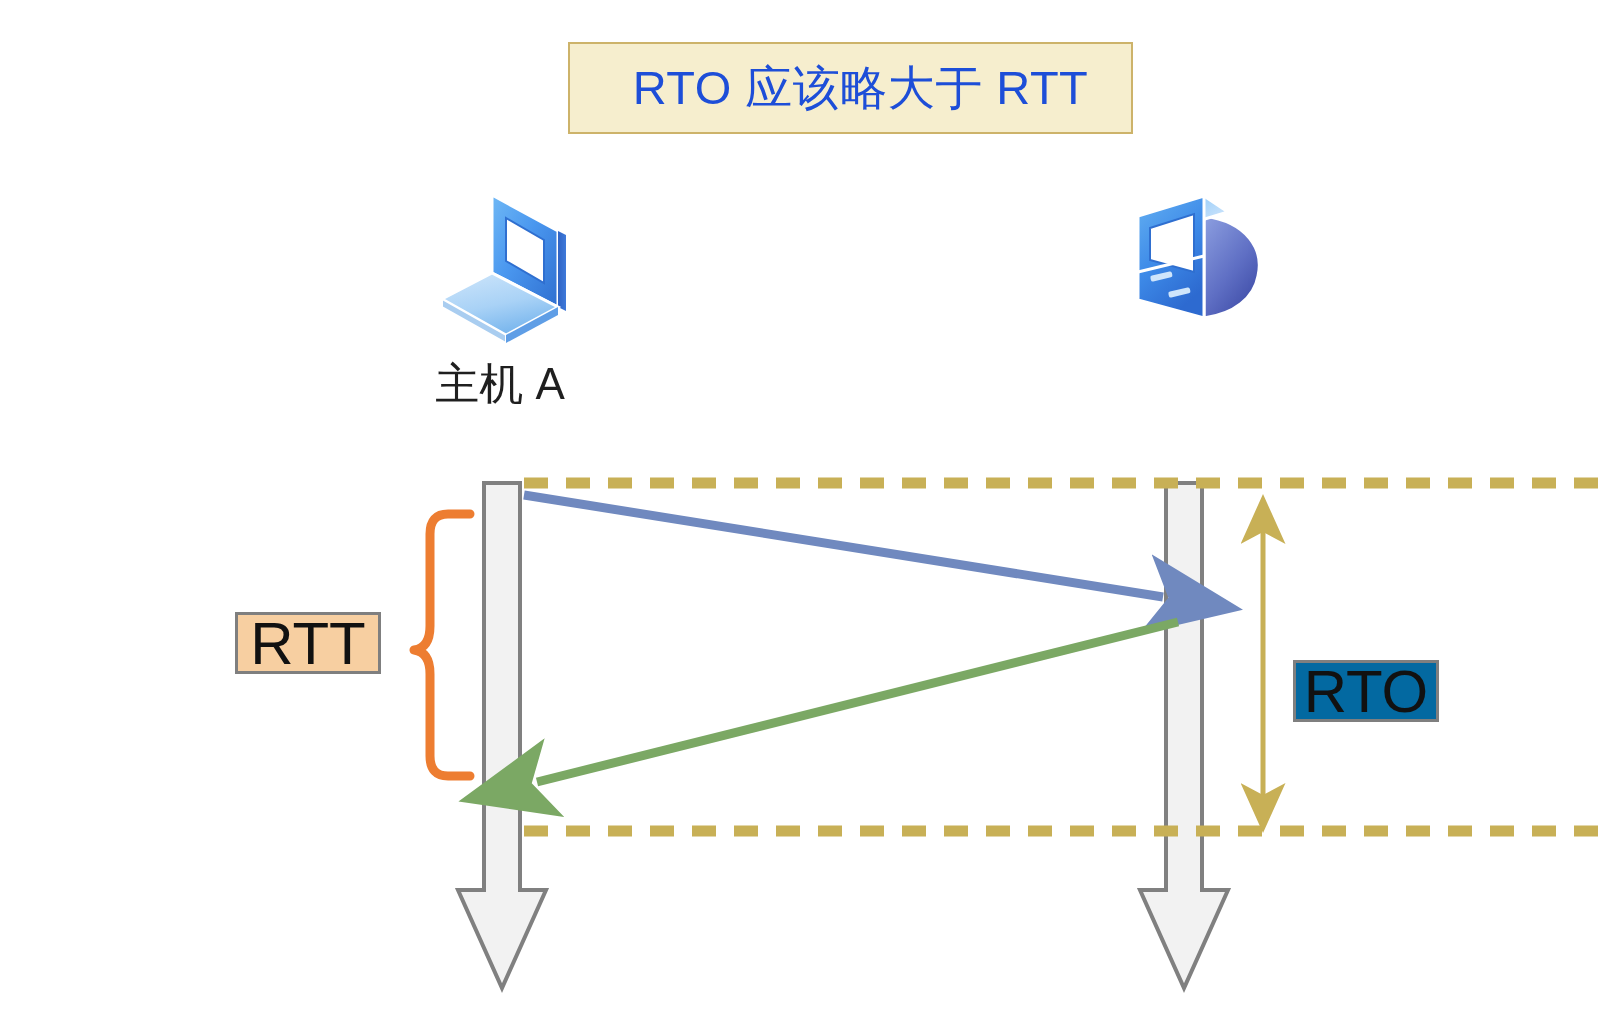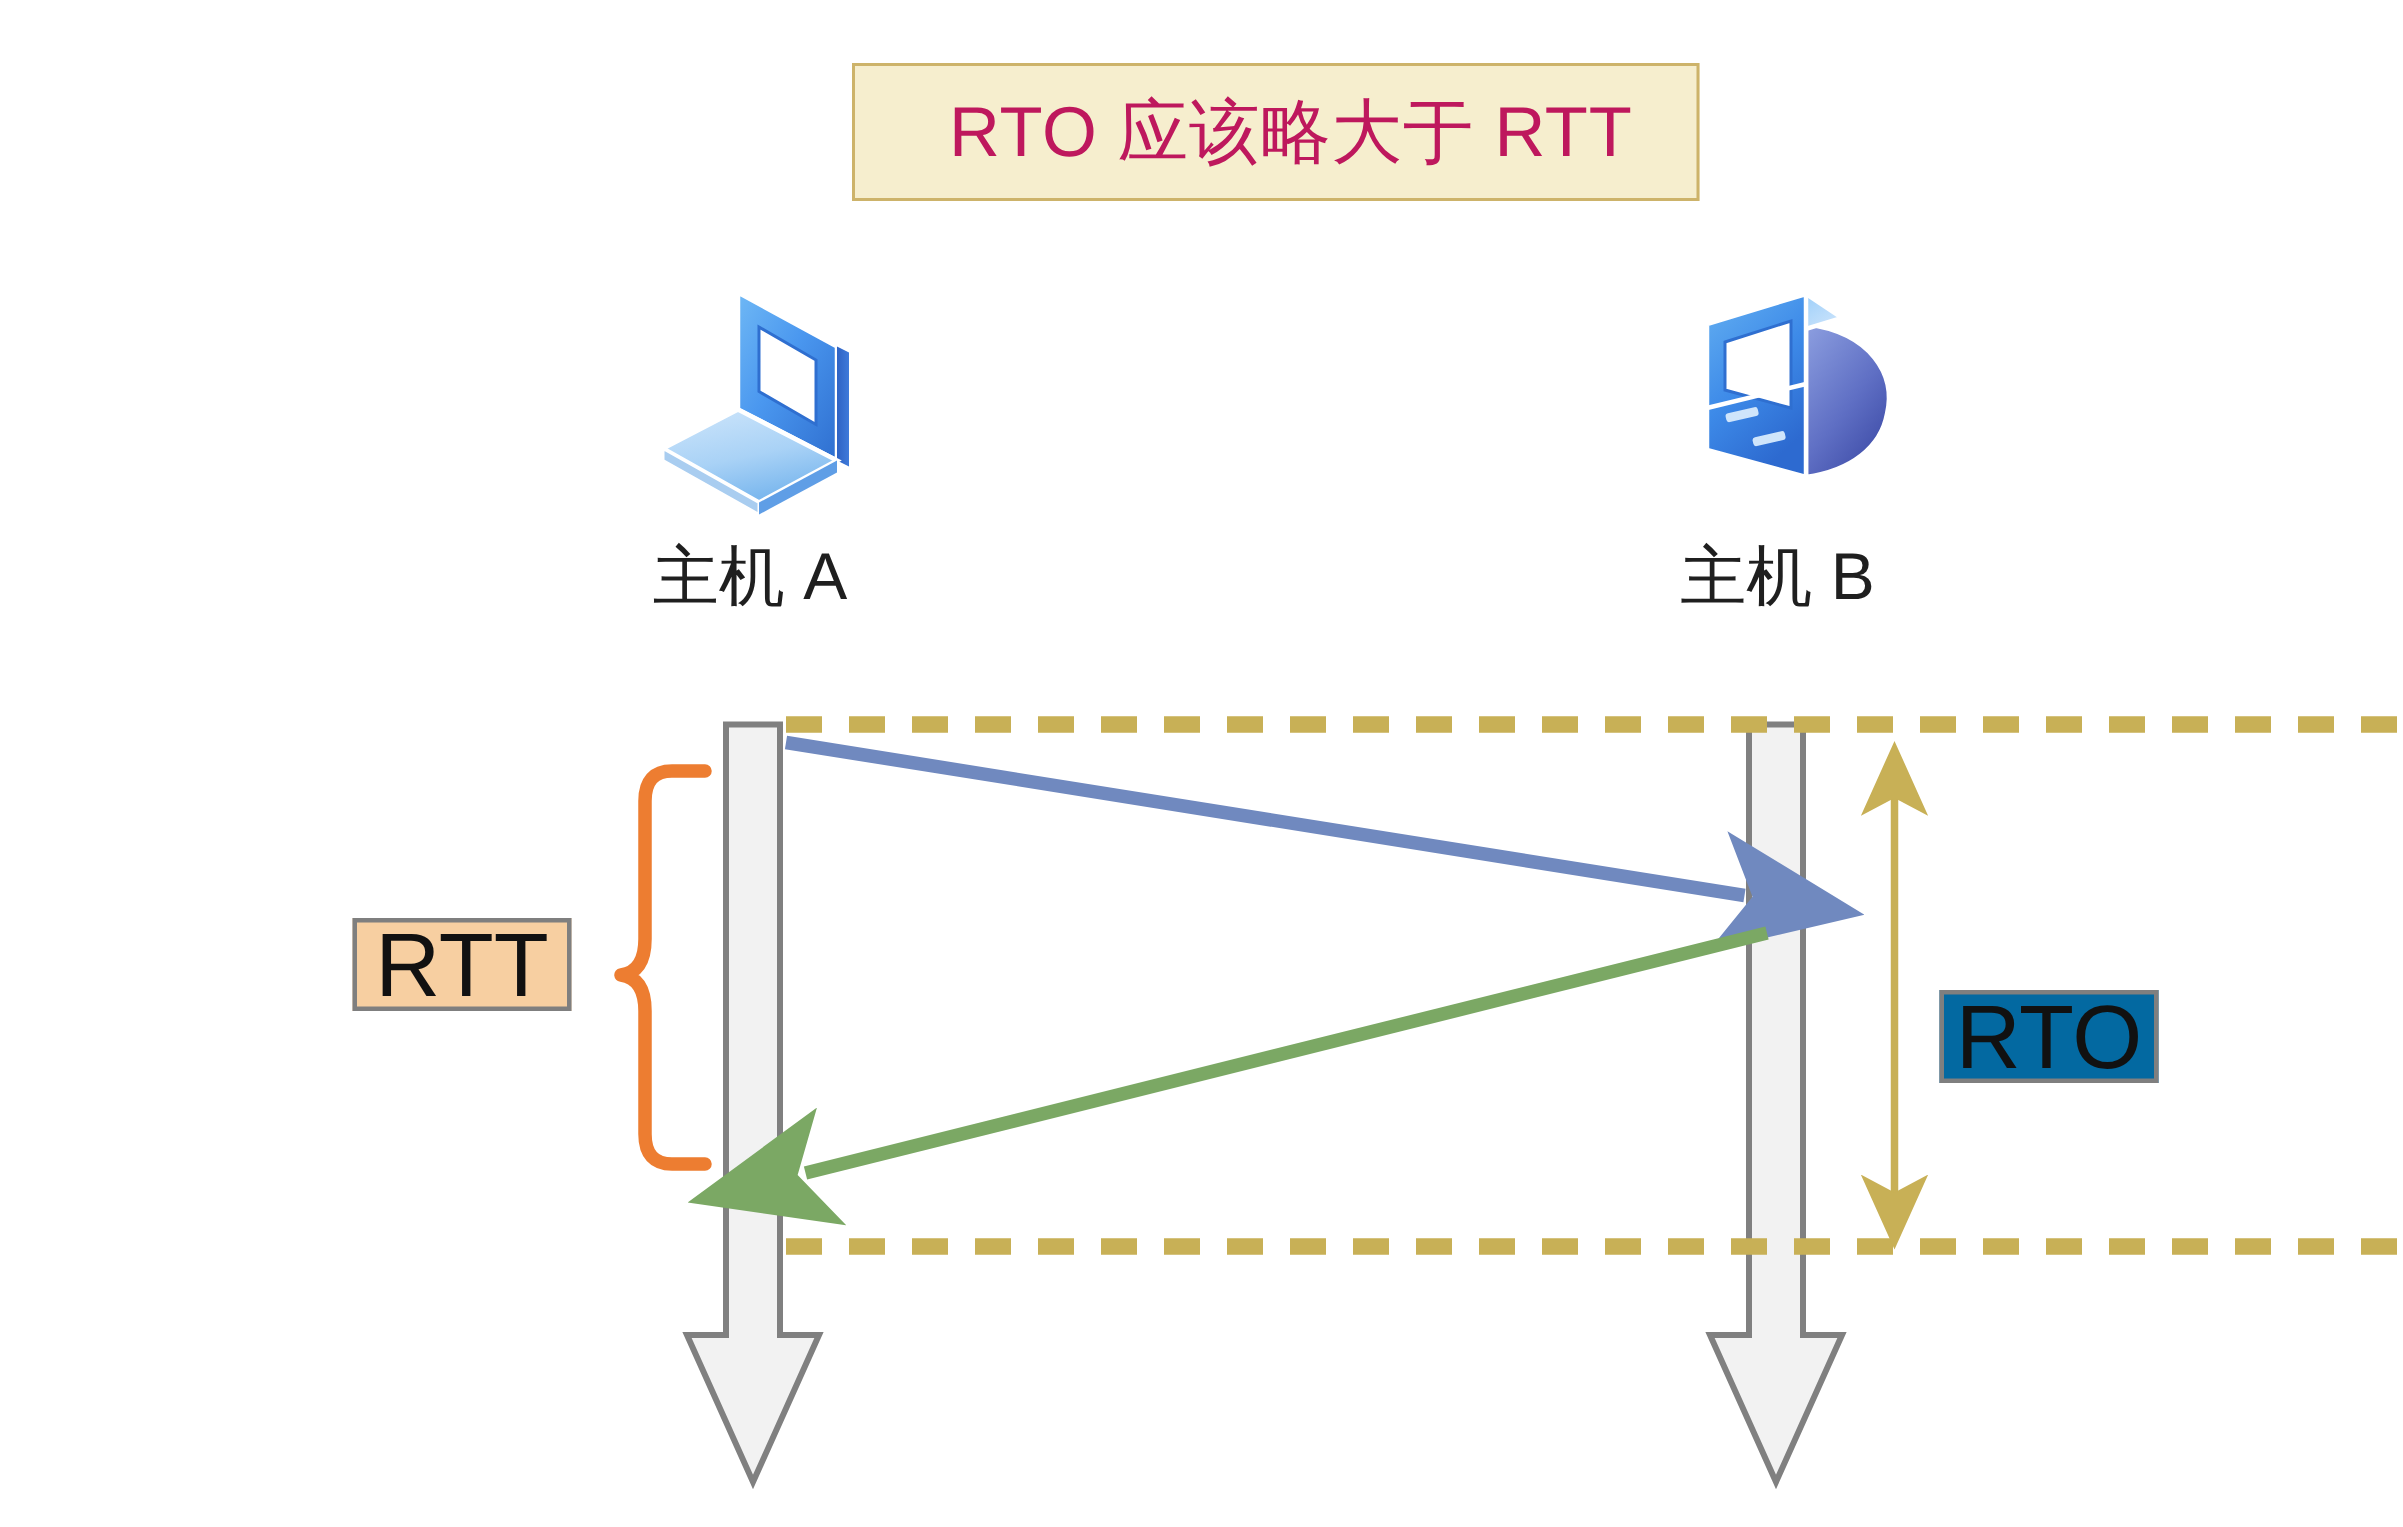--- a/index.html
+++ b/index.html
@@ -27,21 +27,21 @@
     height: 92px;
     background: #f6eece;
     border: 2px solid #cdb36a;
     box-sizing: border-box;
     display: flex;
     align-items: center;
     justify-content: center;
   }
   .title-text {
     font-size: 47px;
-    color: #be185d;
+    color: #1d4ed8;
     letter-spacing: 0.5px;
     white-space: nowrap;
     margin-left: 20px;
   }
 
   
   .host-label {
     position: absolute;
     font-size: 44px;
     color: #1f1f1f;
@@ -162,21 +162,20 @@
       <path d="M30 36 L96 16 L96 138 L30 120 Z" fill="url(#monGrad)" stroke="#ffffff" stroke-width="3"></path>
 
       <path d="M42 48 L86 34 L86 92 L42 80 Z" fill="#ffffff" stroke="#2f6fd0" stroke-width="2"></path>
 
       <path d="M30 92 L96 76" stroke="#ffffff" stroke-width="3" fill="none"></path>
 
       <rect x="42" y="96" width="22" height="6" rx="2" fill="#cfe5fb" transform="rotate(-13 42 96)"></rect>
       <rect x="60" y="112" width="22" height="6" rx="2" fill="#cfe5fb" transform="rotate(-13 60 112)"></rect>
     </svg>
   </div>
-  <div class="host-label" id="host-b-label">主机 B</div>
 
   <svg id="overlay">
     <defs>
       <marker id="blueHead" markerWidth="11" markerHeight="9" refX="2" refY="4.5" orient="auto">
         <path d="M0,0 L11,4.5 L0,9 L2.6,4.5 Z" fill="#7089bf"></path>
       </marker>
       <marker id="greenHead" markerWidth="11" markerHeight="9" refX="2" refY="4.5" orient="auto">
         <path d="M0,0 L11,4.5 L0,9 L2.6,4.5 Z" fill="#7ba864"></path>
       </marker>
       <marker id="goldUp" markerWidth="10" markerHeight="9" refX="8.6" refY="4.5" orient="auto">

